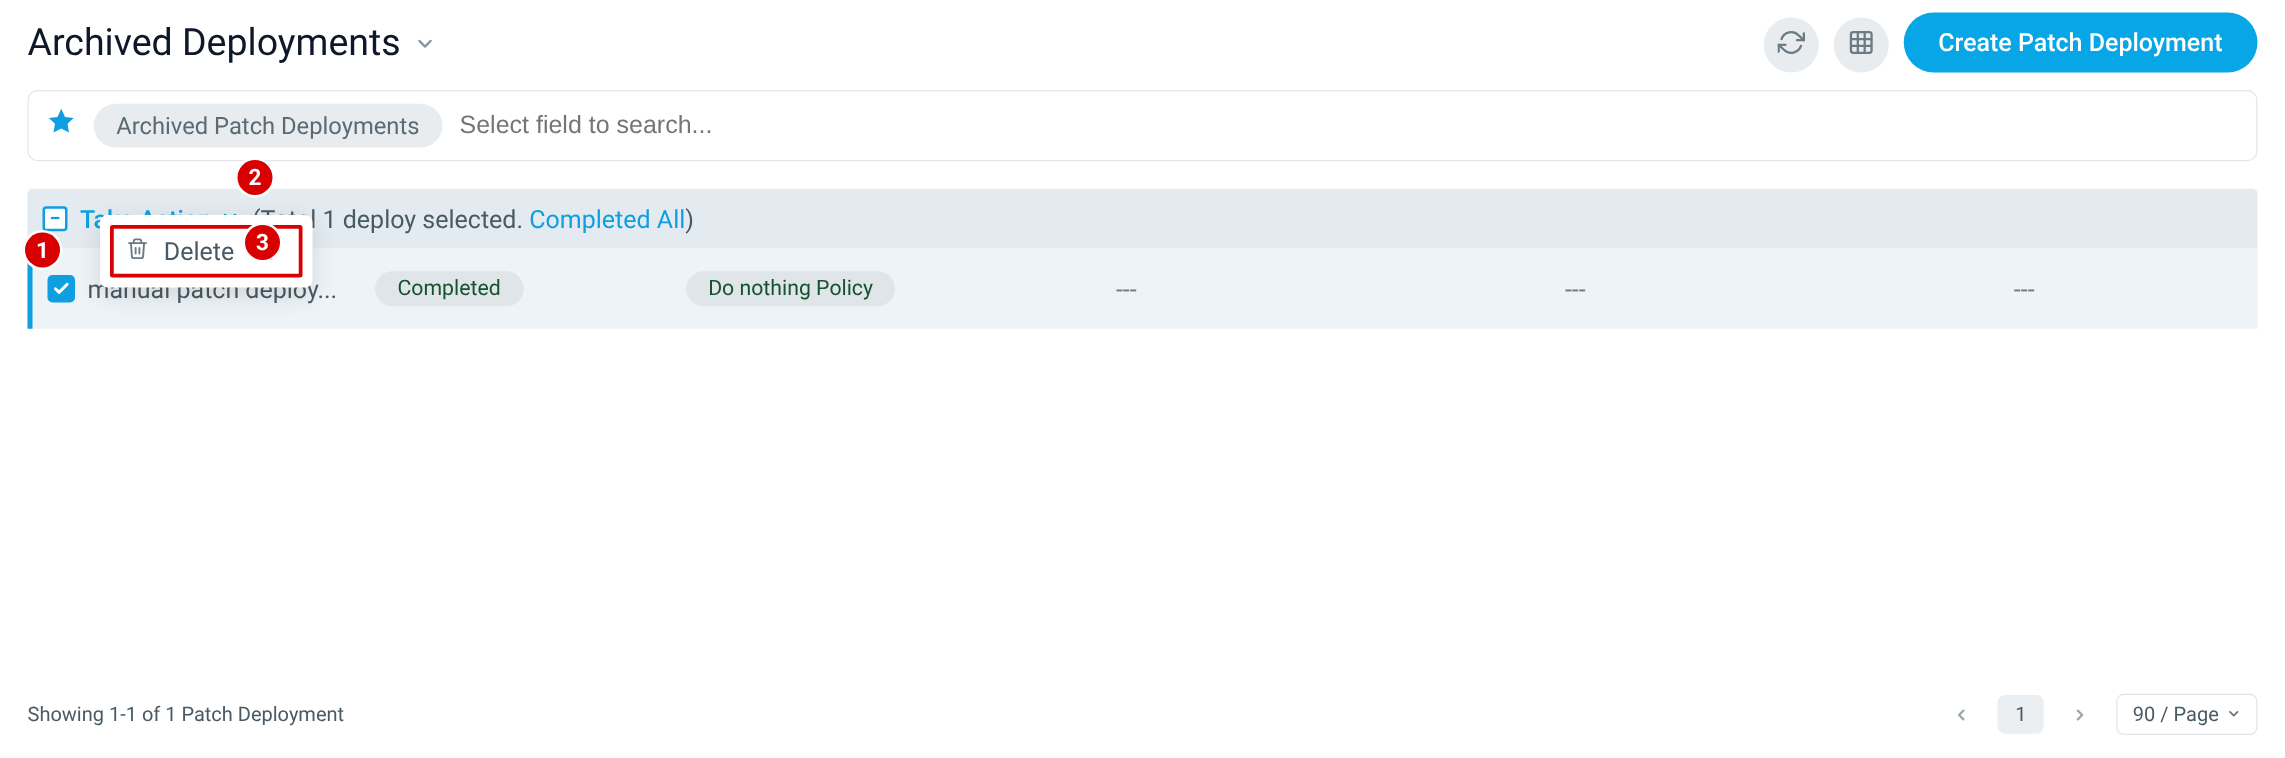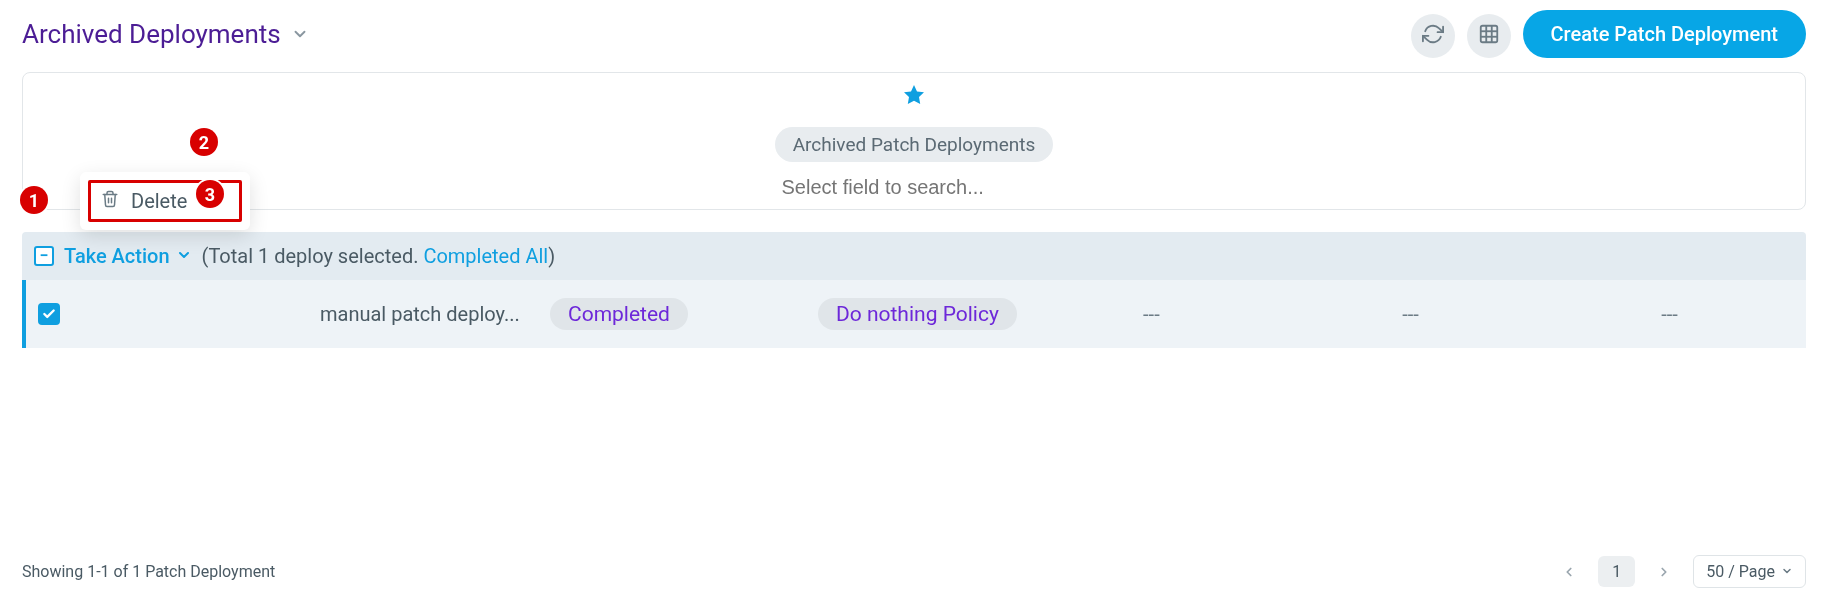--- a/index.html
+++ b/index.html
@@ -17,22 +17,22 @@
     align-items: center;
     padding: 10px 22px 14px 22px;
   }
   .page-title {
     color: #1ca8e3;
     font-size: 36px;
     font-weight: 600;
     margin-right: 22px;
   }
   .subtitle {
-    color: #4c1d95;
-    font-size: 26px;
+    color: #0f172a;
+    font-size: 30px;
     font-weight: 400;
     display: flex;
     align-items: center;
     gap: 10px;
   }
   .chev {
     display: inline-block;
   }
   .hdr-right {
     margin-left: auto;
@@ -63,21 +63,20 @@
   }
 
   .search-row {
     margin: 0 22px;
     border: 1px solid #e2e6e9;
     border-radius: 8px;
     padding: 10px 14px;
     display: flex;
     align-items: center;
     gap: 14px;
-    flex-direction: column;
   }
   .star {
     color: #0f9fe0;
     font-size: 26px;
   }
   .chip {
     background: #e8ecef;
     color: #5b6a74;
     border-radius: 18px;
     padding: 6px 18px;
@@ -149,32 +148,31 @@
     border-radius: 4px;
     background: #0f9fe0;
     display: inline-flex;
     align-items: center;
     justify-content: center;
     color: #fff;
     font-size: 14px;
     cursor: pointer;
   }
   .cell-name {
-    margin-left: 250px;
     width: 220px;
     white-space: nowrap;
     overflow: hidden;
     text-overflow: ellipsis;
   }
   .pill {
     background: #e0e5e9;
     border-radius: 16px;
     padding: 4px 18px;
-    font-size: 21px;
-    color: #6d28d9;
+    font-size: 17px;
+    color: #14532d;
   }
   .cell-status { margin-left: 0; }
   .cell-policy { margin-left: 120px; }
   .cell-dash { flex: 1; text-align: center; color: #6b7b85; }
 
   .dropdown {
     position: absolute;
     top: 172px;
     left: 80px;
     background: #fff;
@@ -359,21 +357,21 @@
           <polyline points="15 18 9 12 15 6"></polyline>
         </svg>
     </span>
     <span class="pg-num">1</span>
     <span class="pg-arrow">
       <svg width="14" height="14" viewBox="0 0 24 24" fill="none" stroke="#9aa6ae" stroke-width="3" stroke-linecap="round" stroke-linejoin="round">
           <polyline points="9 18 15 12 9 6"></polyline>
         </svg>
     </span>
     <span class="pgsz">
-      <span>50 / Page</span>
+      <span>90 / Page</span>
       <span>
         <svg width="12" height="12" viewBox="0 0 24 24" fill="none" stroke="#6b7b85" stroke-width="3" stroke-linecap="round" stroke-linejoin="round">
             <polyline points="6 9 12 15 18 9"></polyline>
           </svg>
       </span>
     </span>
   </div>
 </div>
 
 </body></html>

